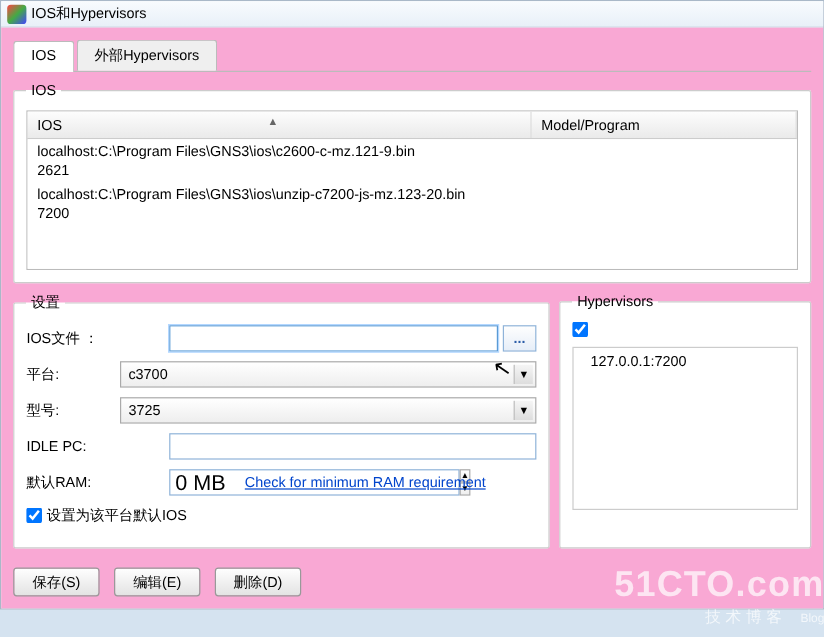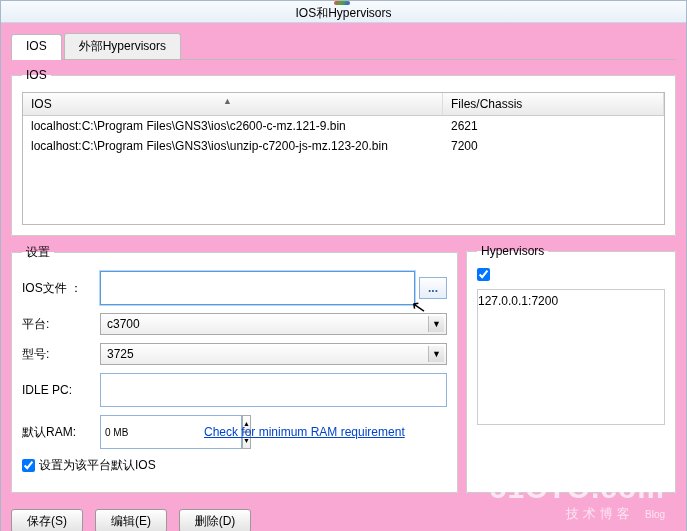--- a/index.html
+++ b/index.html
@@ -17,21 +17,20 @@
       border: 1px solid #a9b8c8;
     }
     .titlebar {
       height: 22px;
       background: linear-gradient(#f8fbfe, #e8f0f8);
       display: flex;
       align-items: center;
       padding: 0 5px;
       border-bottom: 1px solid #c9d6e4;
       font-size: 12px;
-      flex-direction: column;
     }
     .titleicon {
       width: 16px; height: 16px;
       margin-right: 4px;
       background: linear-gradient(135deg,#f44,#4a4,#44f);
       border-radius: 3px;
     }
     .content {
       padding: 10px 10px 10px 10px;
       background: #f9a8d4;
@@ -88,20 +87,21 @@
       position: absolute;
       left: 200px;
       top: 3px;
       font-size: 9px;
       color: #666;
     }
     .ios-body { background: #fff; height: 108px; }
     .ios-row {
       display: flex;
       padding: 2px 0;
+      flex-direction: column;
     }
     .ios-row .cell {
       padding: 1px 8px;
       font-size: 12px;
     }
     .lower {
       display: flex;
       gap: 8px;
     }
     .settings-group { flex: 1; }
@@ -111,23 +111,24 @@
       align-items: center;
       margin-bottom: 8px;
     }
     .form-row .lbl {
       width: 78px;
       font-size: 12px;
     }
     .text-input {
       border: 1px solid #8fb3d9;
       height: 22px;
-      padding: 16px 4px;
-      font-size: 10px;
-      background: #fff;
+      padding: 4px 4px;
+      font-size: 18px;
+      background: #fff;
+      margin-left: 41px;
     }
     .text-input.highlighted {
       border: 1px solid #5b9bd5;
       outline: 1px solid #b3d7ff;
     }
     .browse-btn {
       width: 28px; height: 22px;
       border: 1px solid #8fb3d9;
       background: linear-gradient(#fefefe,#e6eef8);
       margin-left: 4px;
@@ -188,40 +189,40 @@
       display: flex;
       align-items: center;
       font-size: 12px;
     }
     .checkbox-row input { margin-right: 4px; }
     .hv-list {
       margin-top: 8px;
       border: 1px solid #ccc;
       background: #fff;
       height: 136px;
-      padding: 4px 0;
+      padding: 4px 14px;
       font-size: 12px;
     }
     .buttons {
       display: flex;
       gap: 12px;
       margin-top: 8px;
     }
     .btn {
       min-width: 72px;
       height: 24px;
       border: 1px solid #999;
       background: linear-gradient(#fefefe,#e3e3e3);
       border-radius: 3px;
       font-size: 12px;
       cursor: pointer;
     }
     .watermark {
       position: absolute;
-      right: 22px;
+      right: 0;
       bottom: 8px;
       text-align: right;
       color: rgba(255,255,255,0.7);
       font-family: Arial, sans-serif;
       pointer-events: none;
     }
     .watermark .big {
       font-size: 30px;
       font-weight: bold;
       letter-spacing: 1px;
@@ -260,21 +261,21 @@
     </div>
 
     <fieldset class="group">
       <legend>IOS</legend>
       <div class="ios-table">
         <div class="ios-header">
           <div class="col col-ios">
             <span>IOS</span>
             <span class="sort-arrow">▲</span>
           </div>
-          <div class="col col-model">Files/Chassis</div>
+          <div class="col col-model">Model/Program</div>
         </div>
         <div class="ios-body">
           <div class="ios-row">
             <div class="cell col-ios">localhost:C:\Program Files\GNS3\ios\c2600-c-mz.121-9.bin</div>
             <div class="cell col-model">2621</div>
           </div>
           <div class="ios-row">
             <div class="cell col-ios">localhost:C:\Program Files\GNS3\ios\unzip-c7200-js-mz.123-20.bin</div>
             <div class="cell col-model">7200</div>
           </div>

